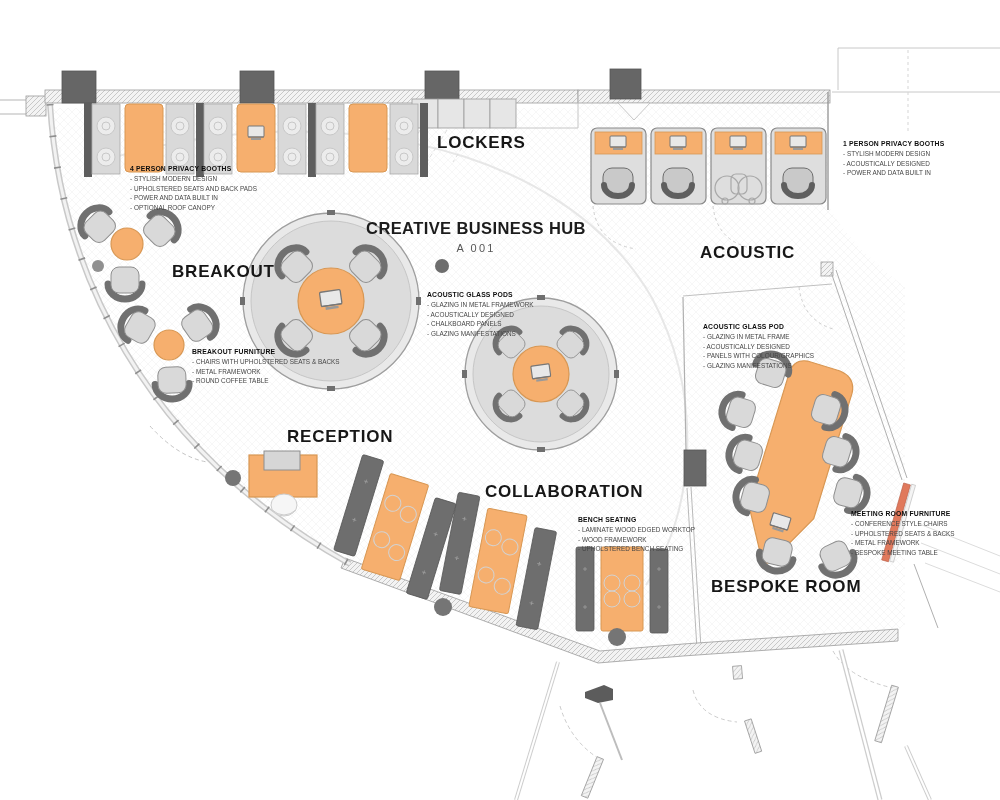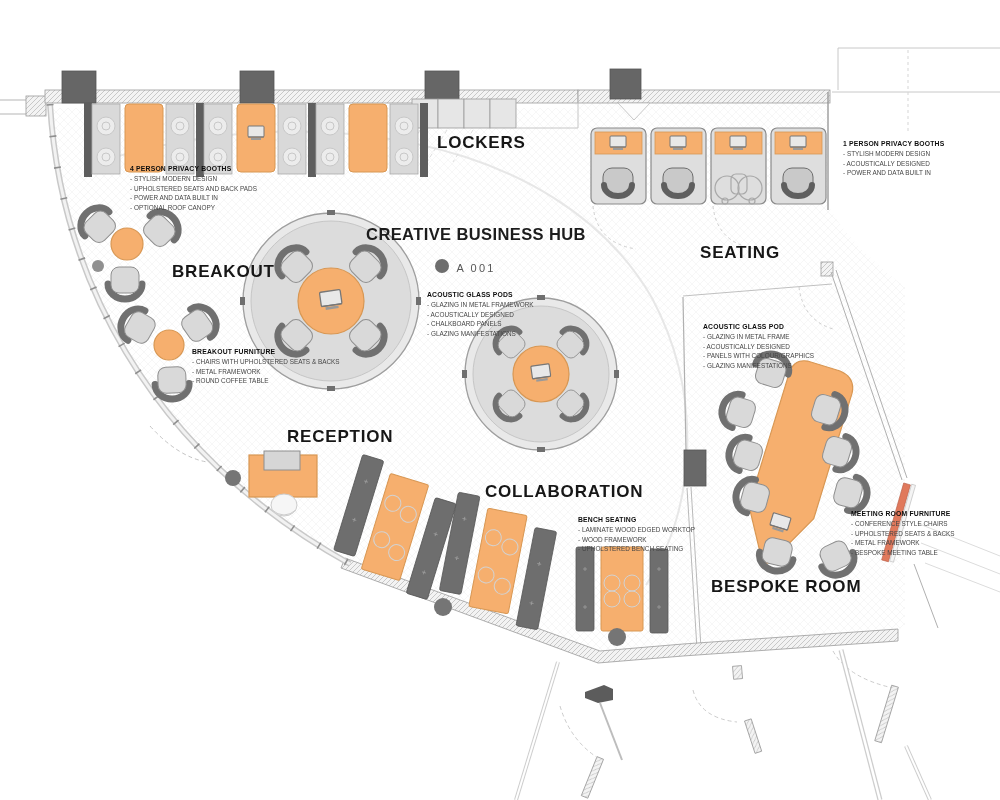--- a/index.html
+++ b/index.html
@@ -1,22 +1,22 @@
 <!DOCTYPE html>
 <html><head>
 <meta charset="utf-8">
 <style>
   html,body{margin:0;padding:0;background:#ffffff;}
   body{font-family:"Liberation Sans", sans-serif;}
   .plan{position:relative;width:1000px;height:800px;background:#fff;overflow:hidden;}
   .plan svg{position:absolute;left:0;top:0;}
   .room-label{position:absolute;font-weight:700;font-size:17px;letter-spacing:.8px;color:#161616;white-space:nowrap;}
-  .title-block{position:absolute;left:326px;top:225px;width:300px;text-align:center;}
+  .title-block{position:absolute;left:326px;top:219px;width:300px;text-align:center;}
   .title-main{font-weight:700;font-size:16.5px;letter-spacing:.4px;color:#1c1c1c;}
-  .title-code{font-size:11px;letter-spacing:2.2px;color:#575757;margin-top:18px;}
+  .title-code{font-size:11px;letter-spacing:2.2px;color:#575757;margin-top:4px;}
   .anno{position:absolute;font-size:6.4px;line-height:1.5;color:#454545;white-space:nowrap;}
   .anno-h{font-weight:700;font-size:6.8px;color:#0d0d0d;letter-spacing:.2px;}
   .anno-i::before{content:"- ";}
 </style>
 </head>
 <body>
 
 <div class="plan">
 
 <svg width="1000" height="800" viewBox="0 0 1000 800">
@@ -291,21 +291,21 @@
     </g>
   </g>
 </svg>
 
 <div class="title-block">
   <div class="title-main">CREATIVE BUSINESS HUB</div>
   <div class="title-code">A 001</div>
 </div>
 
 <div class="room-label" style="left:437px;top:133px;">LOCKERS</div>
-<div class="room-label" style="left:700px;top:243px;">SEATING</div>
+<div class="room-label" style="left:700px;top:243px;">ACOUSTIC</div>
 <div class="room-label" style="left:172px;top:262px;">BREAKOUT</div>
 <div class="room-label" style="left:251px;top:427px;margin-left:36px;">RECEPTION</div>
 <div class="room-label" style="left:485px;top:482px;">COLLABORATION</div>
 <div class="room-label" style="left:711px;top:577px;">BESPOKE ROOM</div>
 
 <div class="anno" style="left:130px;top:164px;">
   <div class="anno-h">4 PERSON PRIVACY BOOTHS</div>
   <div class="anno-i">STYLISH MODERN DESIGN</div>
   <div class="anno-i">UPHOLSTERED SEATS AND BACK PADS</div>
   <div class="anno-i">POWER AND DATA BUILT IN</div>

